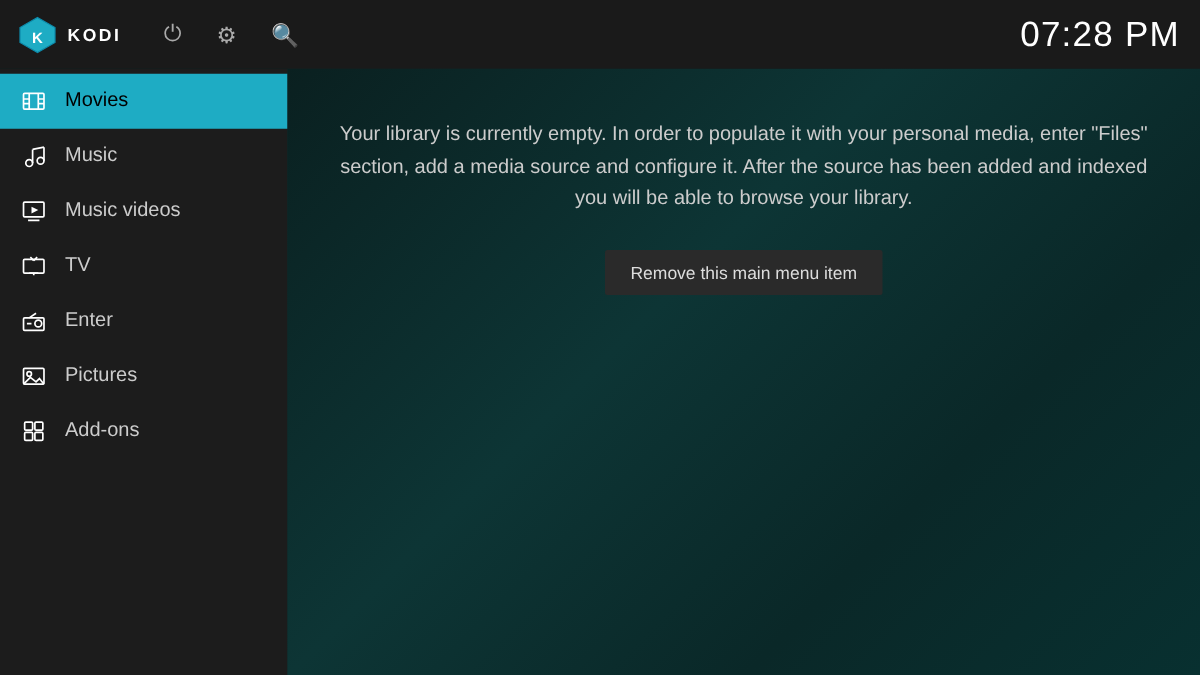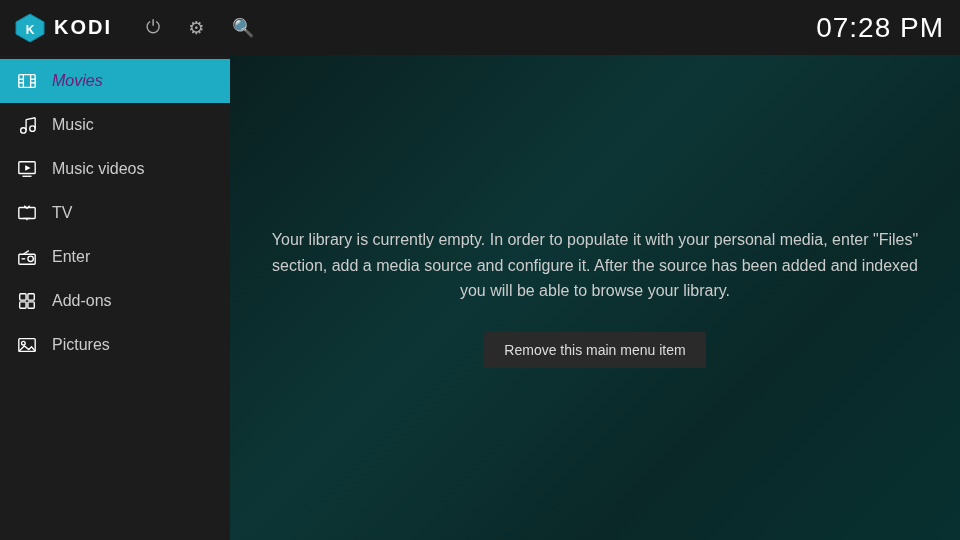--- a/index.html
+++ b/index.html
@@ -40,21 +40,21 @@
       height: 55px;
     }
 
     .kodi-icon-svg {
       width: 32px;
       height: 32px;
     }
 
     .kodi-title {
       color: white;
-      font-size: 20px;
+      font-size: 14px;
       font-weight: bold;
       letter-spacing: 2px;
     }
 
     .top-bar-icons {
       display: flex;
       align-items: center;
       gap: 28px;
       padding-left: 20px;
     }
@@ -94,22 +94,21 @@
       align-items: center;
       gap: 14px;
       padding: 11px 16px;
       cursor: pointer;
       color: #ccc;
       font-size: 16px;
     }
 
     .sidebar-item.active {
       background: #1eacc4;
-      color: #701a75;
-      font-style: italic;
+      color: #000000;
     }
 
     .sidebar-item .item-icon {
       width: 22px;
       height: 22px;
       display: flex;
       align-items: center;
       justify-content: center;
       font-size: 17px;
       flex-shrink: 0;
@@ -117,21 +116,20 @@
 
     .sidebar-item .item-label {
       font-size: 16px;
     }
 
     
     .content-area {
       flex: 1;
       background: linear-gradient(135deg, #0a2020 0%, #0d3535 40%, #0a2828 70%, #083030 100%);
       display: flex;
-      align-items: center;
       justify-content: center;
       padding: 40px;
     }
 
     .empty-library-box {
       text-align: center;
       max-width: 660px;
     }
 
     .empty-library-text {
@@ -237,37 +235,37 @@
             <circle cx="15" cy="13" r="3"></circle>
             <line x1="5" y1="13" x2="9" y2="13"></line>
             <line x1="13" y1="4" x2="7" y2="8"></line>
           </svg>
         </span>
         <span class="item-label">Enter</span>
       </div>
       <div class="sidebar-item">
         <span class="item-icon">
           <svg viewBox="0 0 22 22" fill="none" stroke="white" stroke-width="1.5" width="20" height="20">
+            <rect x="2" y="4" width="18" height="14" rx="1"></rect>
+            <circle cx="7" cy="9" r="2"></circle>
+            <polyline points="2,18 8,12 13,16 16,13 20,18"></polyline>
+          </svg>
+        </span>
+        <span class="item-label">Pictures</span>
+      </div>
+      <div class="sidebar-item">
+        <span class="item-icon">
+          <svg viewBox="0 0 22 22" fill="none" stroke="white" stroke-width="1.5" width="20" height="20">
             <rect x="3" y="3" width="7" height="7" rx="1"></rect>
             <rect x="12" y="3" width="7" height="7" rx="1"></rect>
             <rect x="3" y="12" width="7" height="7" rx="1"></rect>
             <rect x="12" y="12" width="7" height="7" rx="1"></rect>
           </svg>
         </span>
         <span class="item-label">Add-ons</span>
-      </div>
-      <div class="sidebar-item">
-        <span class="item-icon">
-          <svg viewBox="0 0 22 22" fill="none" stroke="white" stroke-width="1.5" width="20" height="20">
-            <rect x="2" y="4" width="18" height="14" rx="1"></rect>
-            <circle cx="7" cy="9" r="2"></circle>
-            <polyline points="2,18 8,12 13,16 16,13 20,18"></polyline>
-          </svg>
-        </span>
-        <span class="item-label">Pictures</span>
       </div>
     </nav>
 
   <div class="content-area">
     <div class="empty-library-box">
       <p class="empty-library-text">Your library is currently empty. In order to populate it with your personal media, enter "Files" section, add a media source and configure it. After the source has been added and indexed you will be able to browse your library.</p>
       <div class="action-buttons">
         <button class="action-btn">Remove this main menu item</button>
       </div>
     </div>

